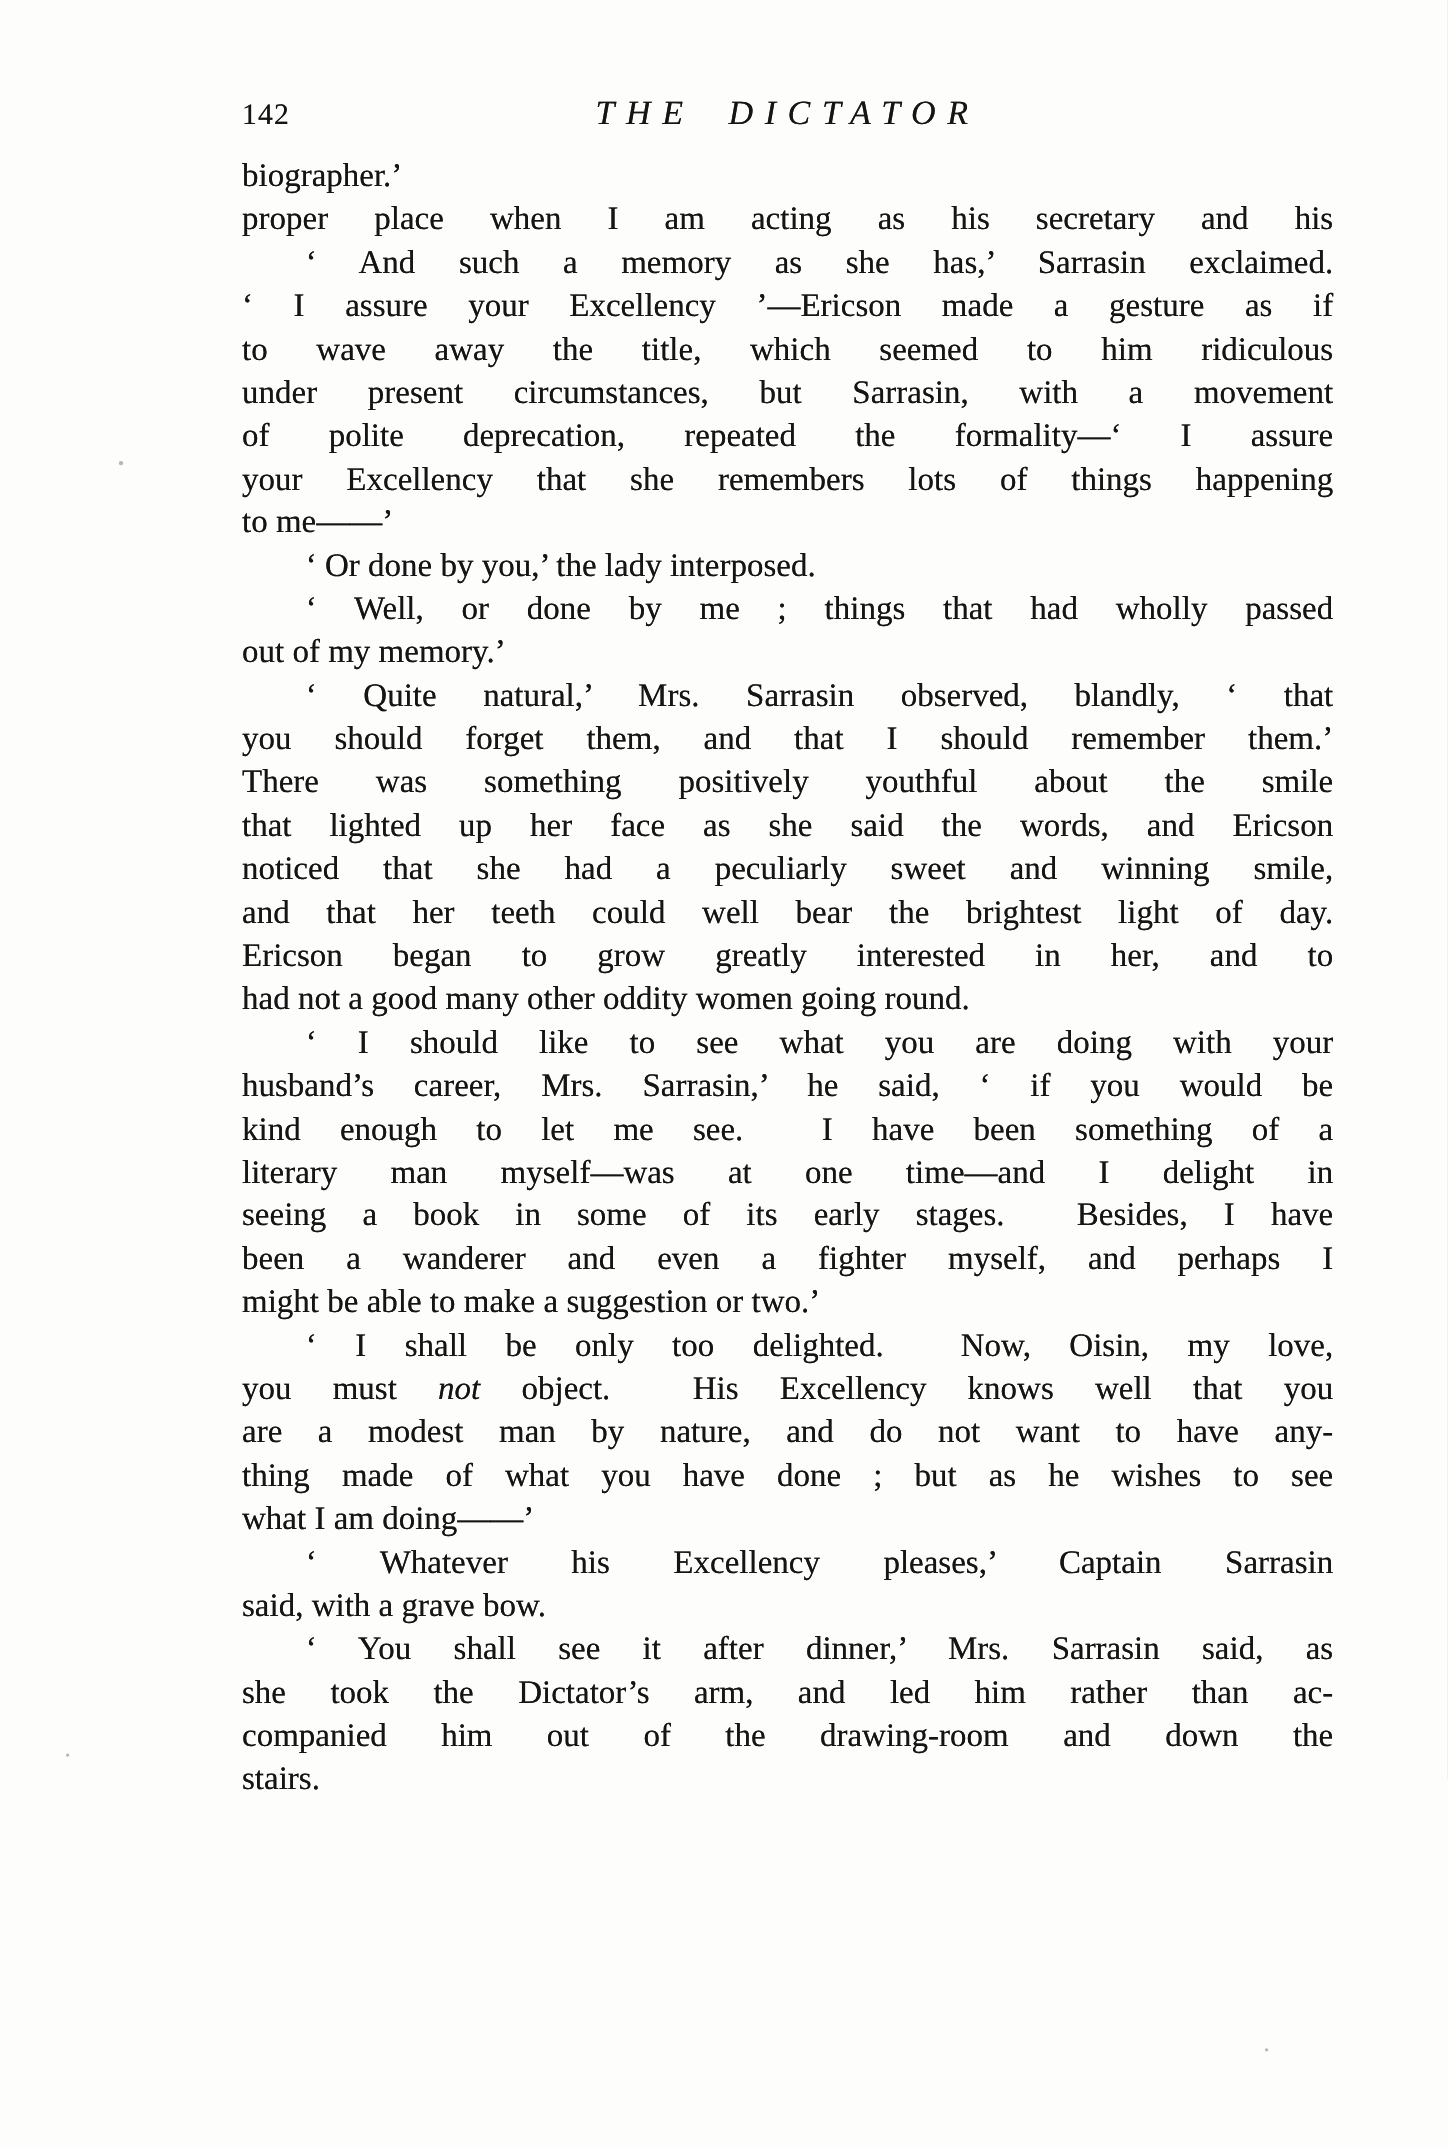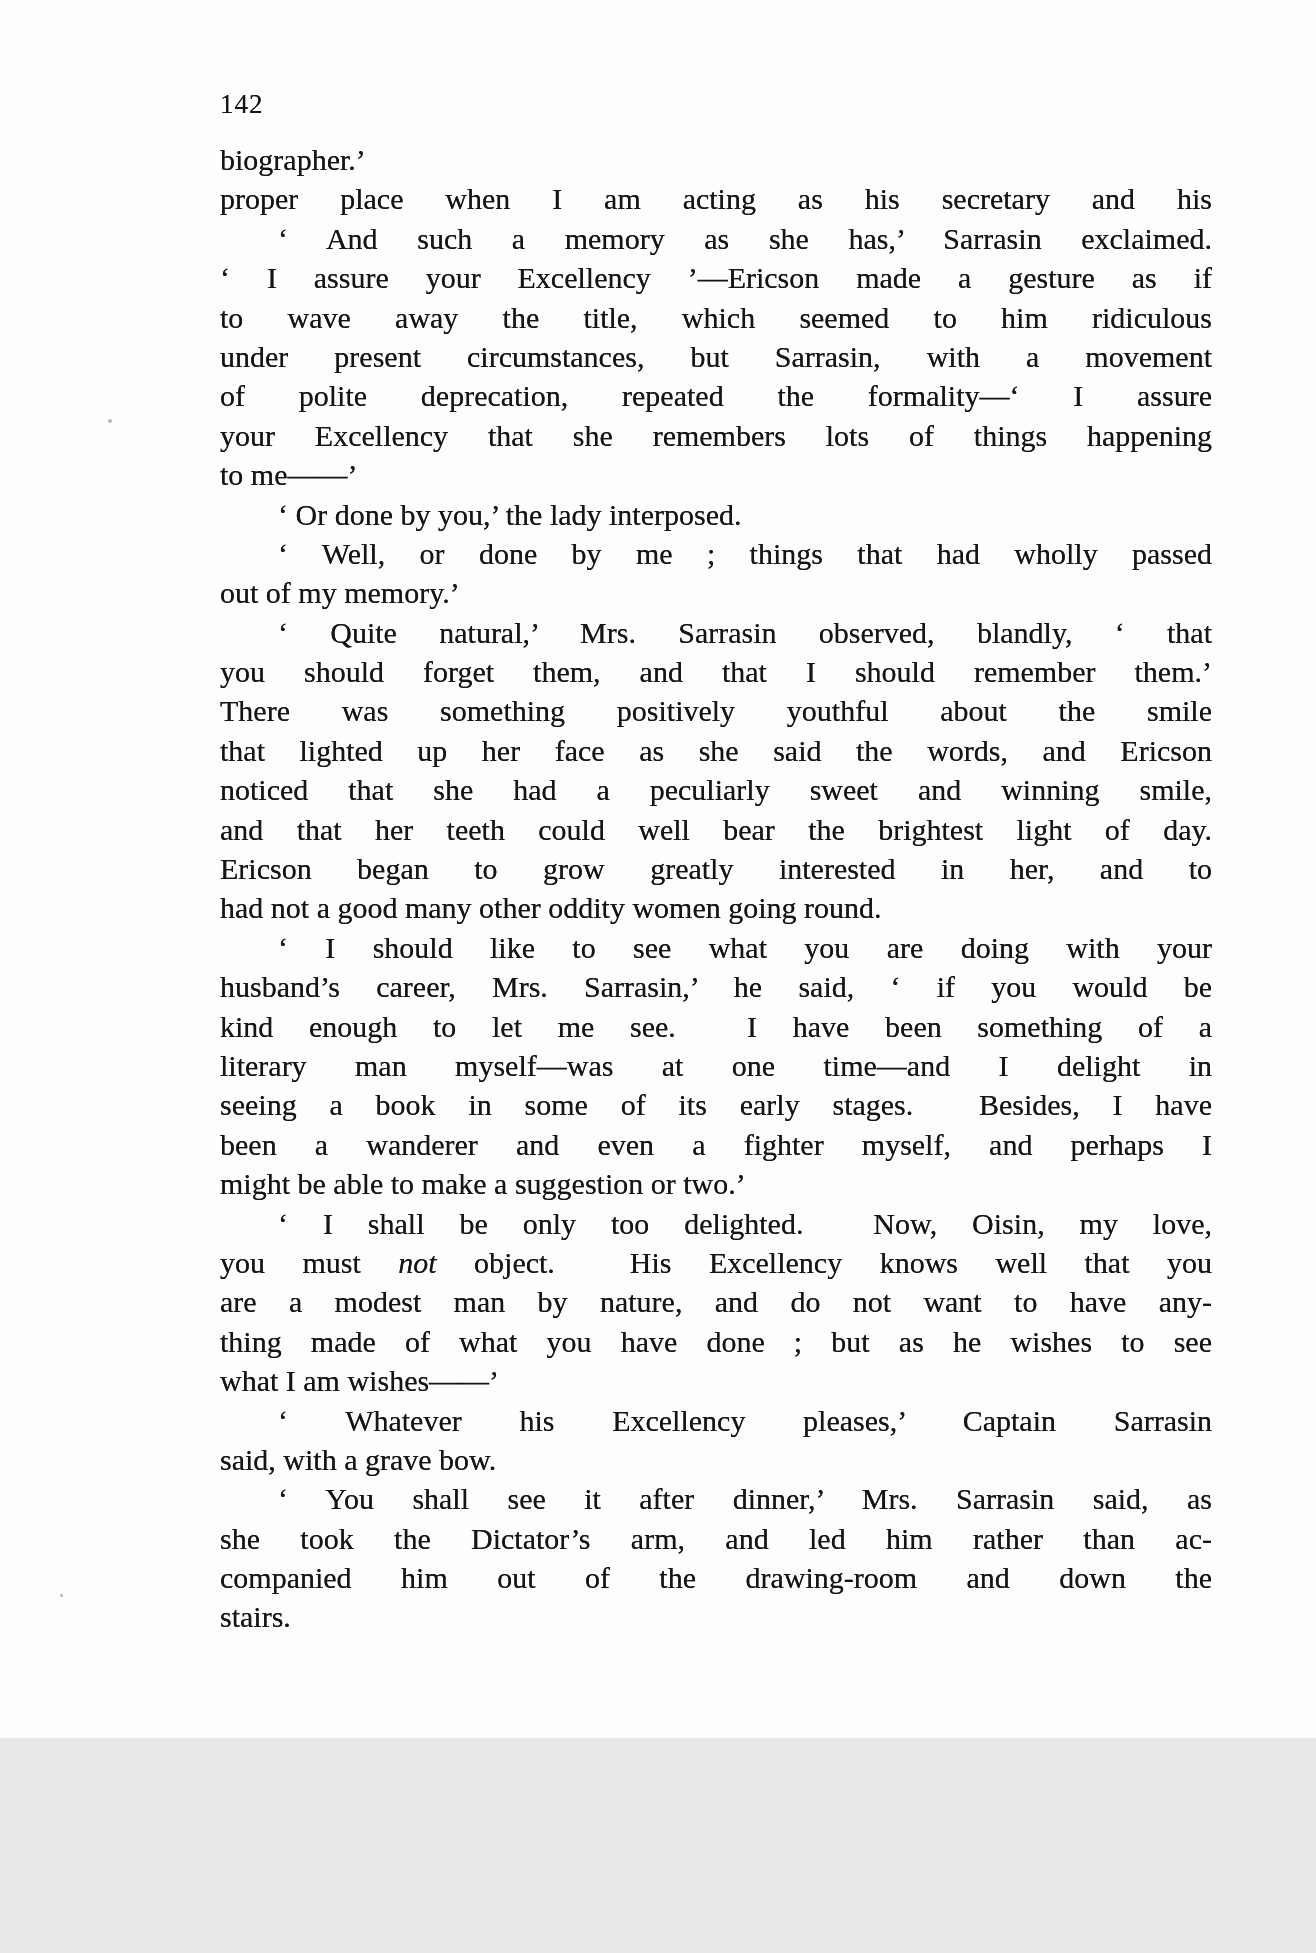--- a/index.html
+++ b/index.html
@@ -1,20 +1,20 @@
 <!DOCTYPE html>
 <html><head>
 <meta charset="utf-8">
 <title>Scanned book page</title>
 <style>
   html, body { margin: 0; padding: 0; background: #e8e8e6; }
   .page {
     position: relative;
     width: 1316px;
-    height: 1738px;
+    height: 1953px;
     margin: 0 auto;
     background: #fdfdfc;
     overflow: hidden;
     font-family: "Liberation Serif", "DejaVu Serif", serif;
     color: #151515;
   }
   .text-block {
     position: absolute;
     left: 220px;
     top: 85px;
@@ -66,20 +66,21 @@
     opacity: 0.4;
   }
 </style>
 </head>
 <body>
 
 <div class="page">
   <div class="text-block">
     <div class="header">
       <span class="page-number">142</span>
+      <div class="running-title">THE DICTATOR</div>
     </div>
     <div class="page-body">
         <div class="paragraph">
           <div class="line para-end">biographer.’</div>
           <div class="line">proper place when I am acting as his secretary and his</div>
         </div>
         <div class="paragraph">
           <div class="line indent">‘ And such a memory as she has,’ Sarrasin exclaimed.</div>
           <div class="line">‘ I assure your Excellency ’—Ericson made a gesture as if</div>
           <div class="line">to wave away the title, which seemed to him ridiculous</div>
@@ -112,21 +113,21 @@
           <div class="line">literary man myself—was at one time—and I delight in</div>
           <div class="line">seeing a book in some of its early stages.  Besides, I have</div>
           <div class="line">been a wanderer and even a fighter myself, and perhaps I</div>
           <div class="line para-end">might be able to make a suggestion or two.’</div>
         </div>
         <div class="paragraph">
           <div class="line indent">‘ I shall be only too delighted.  Now, Oisin, my love,</div>
           <div class="line">you must <em>not</em> object.  His Excellency knows well that you</div>
           <div class="line">are a modest man by nature, and do not want to have any-</div>
           <div class="line">thing made of what you have done ; but as he wishes to see</div>
-          <div class="line para-end">what I am wishes——’</div>
+          <div class="line para-end">what I am doing——’</div>
         </div>
         <div class="paragraph">
           <div class="line indent">‘ Whatever his Excellency pleases,’ Captain Sarrasin</div>
           <div class="line para-end">said, with a grave bow.</div>
         </div>
         <div class="paragraph">
           <div class="line indent">‘ You shall see it after dinner,’ Mrs. Sarrasin said, as</div>
           <div class="line">she took the Dictator’s arm, and led him rather than ac-</div>
           <div class="line">companied him out of the drawing-room and down the</div>
           <div class="line para-end">stairs.</div>

